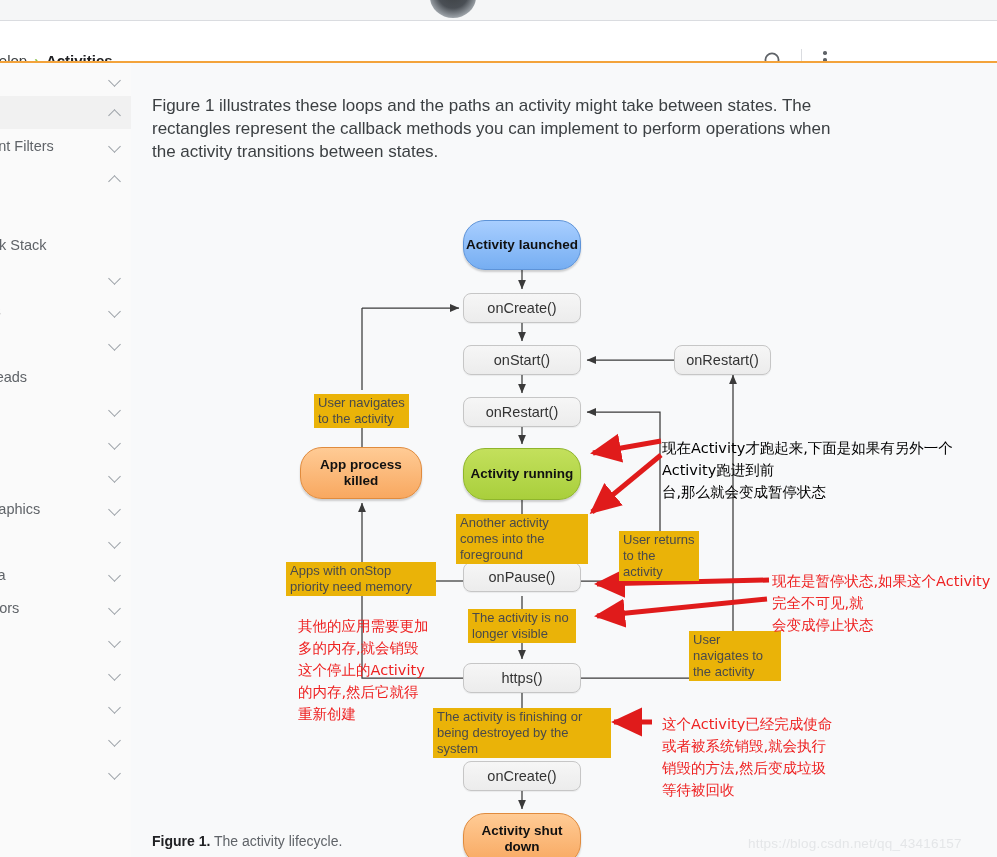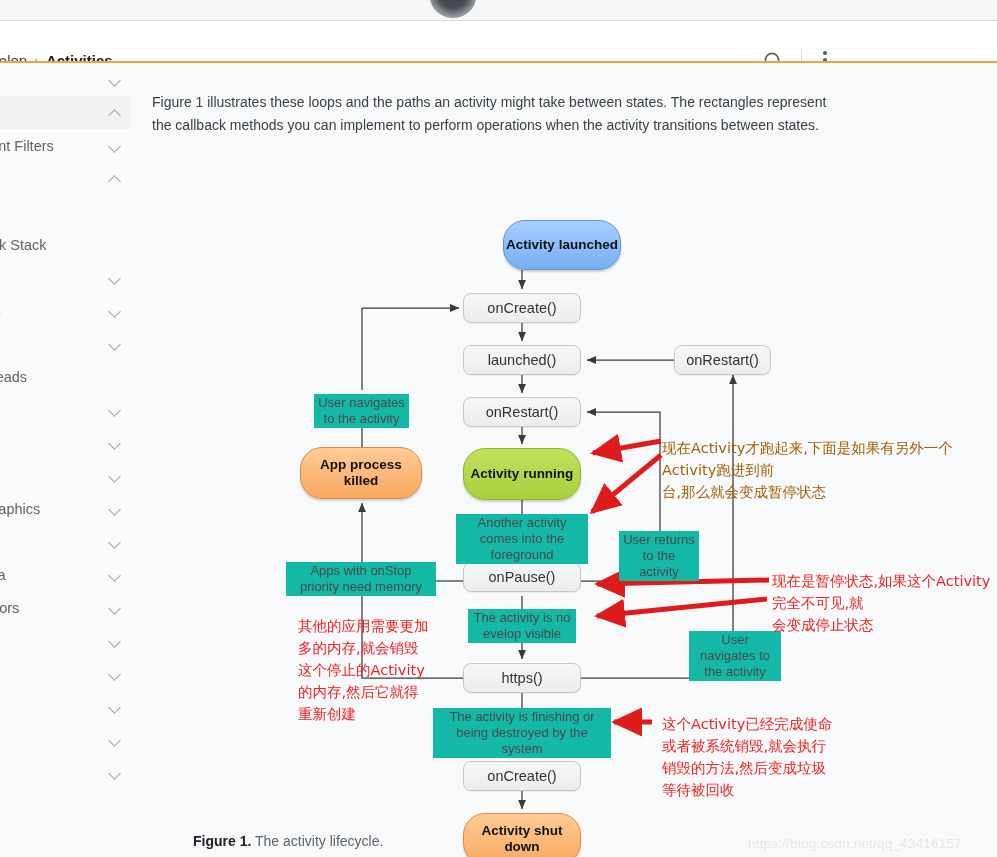--- a/index.html
+++ b/index.html
@@ -66,21 +66,21 @@
   }
   .chev.down{transform:rotate(45deg);}
   .chev.up{transform:rotate(-135deg);top:15px;}
   
   #main{
     position:absolute;left:131px;top:63px;width:866px;height:794px;
     background:#f8f9fa;overflow:hidden;
   }
   #intro{
     position:absolute;left:21px;top:14px;width:690px;
-    font-size:14px;line-height:23px;color:#3c4043;
+    font-size:17px;line-height:23px;color:#3c4043;
   }
   #figure-stage{position:absolute;left:0;top:0;width:866px;height:794px;}
   
   .node{
     position:absolute;box-sizing:border-box;
     display:flex;align-items:center;justify-content:center;
     text-align:center;
   }
   .cb{
     background:linear-gradient(#f6f6f6,#ececec);
@@ -90,30 +90,30 @@
   }
   .pill{
     border-radius:22px;font-size:13.5px;font-weight:bold;color:#111;
     line-height:16px;
     box-shadow:0 2px 2px rgba(0,0,0,.18);
   }
   .pill.blue{background:linear-gradient(#a8ceff,#76aef2);border:1px solid #5d93d8;}
   .pill.green{background:linear-gradient(#c3e05c,#a9cf3c);border:1px solid #8fb52c;}
   .pill.orange{background:linear-gradient(#ffcb95,#f8a860);border:1px solid #e08b3d;}
   .elabel{
-    position:absolute;background:#14b8a6;
-    font-size:13px;line-height:16px;color:#4a4a4a;text-align:center;
+    position:absolute;background:#eab308;
+    font-size:13px;line-height:16px;color:#4a4a4a;
     padding:1px 4px;box-sizing:border-box;
   }
   .zh{
     position:absolute;color:#ee2222;font-size:14.5px;line-height:22px;
     white-space:pre-line;font-family:"DejaVu Sans","Liberation Sans",sans-serif;
   }
   #figure-caption{
-    position:absolute;left:21px;top:770px;font-size:14px;color:#5f6368;margin-left:41px;
+    position:absolute;left:21px;top:770px;font-size:14px;color:#5f6368;
   }
   #figure-caption b{color:#202124;}
   #watermark{
     position:absolute;left:617px;top:773px;font-size:13.5px;color:#e4e6e8;
     letter-spacing:.2px;
   }
   svg.wires{position:absolute;left:0;top:0;width:866px;height:794px;pointer-events:none;}
 </style>
 </head>
 <body>
@@ -261,43 +261,43 @@
 
       <g stroke="#e01b1b" stroke-width="5" fill="none">
         <line x1="530" y1="378" x2="462" y2="390" marker-end="url(#rh)"></line>
         <line x1="530" y1="392" x2="461" y2="449" marker-end="url(#rh)"></line>
         <line x1="638" y1="517" x2="466" y2="521" marker-end="url(#rh)"></line>
         <line x1="636" y1="536" x2="466" y2="553" marker-end="url(#rh)"></line>
         <line x1="521" y1="659" x2="483" y2="659" marker-end="url(#rh)"></line>
       </g>
     </svg>
     <div id="nodes-layer">
-        <div class="node pill blue" style="left: 332px; top: 157px; width: 118px; height: 50px; margin-left: 40px;">Activity launched</div>
+        <div class="node pill blue" style="left: 332px; top: 157px; width: 118px; height: 50px;">Activity launched</div>
         <div class="node cb" style="left: 332px; top: 230px; width: 118px; height: 30px;">onCreate()</div>
-        <div class="node cb" style="left: 332px; top: 282px; width: 118px; height: 30px;">launched()</div>
+        <div class="node cb" style="left: 332px; top: 282px; width: 118px; height: 30px;">onStart()</div>
         <div class="node cb" style="left: 332px; top: 334px; width: 118px; height: 30px;">onRestart()</div>
         <div class="node pill green" style="left: 332px; top: 385px; width: 118px; height: 52px;">Activity running</div>
         <div class="node cb" style="left: 332px; top: 499px; width: 118px; height: 30px;">onPause()</div>
         <div class="node cb" style="left: 332px; top: 600px; width: 118px; height: 30px;">https()</div>
         <div class="node cb" style="left: 332px; top: 698px; width: 118px; height: 30px;">onCreate()</div>
         <div class="node pill orange" style="left: 332px; top: 750px; width: 118px; height: 52px;">Activity shut down</div>
         <div class="node cb" style="left: 543px; top: 282px; width: 97px; height: 30px;">onRestart()</div>
         <div class="node pill orange" style="left: 169px; top: 384px; width: 122px; height: 52px;">App process killed</div>
       </div>
     <div id="edgelabels-layer">
         <div class="elabel" style="left: 183px; top: 331px; width: 95px;">User navigates to the activity</div>
         <div class="elabel" style="left: 325px; top: 451px; width: 132px;">Another activity comes into the foreground</div>
         <div class="elabel" style="left: 488px; top: 468px; width: 80px;">User returns to the activity</div>
         <div class="elabel" style="left: 155px; top: 499px; width: 150px;">Apps with onStop priority need memory</div>
-        <div class="elabel" style="left: 337px; top: 546px; width: 108px;">The activity is no evelop visible</div>
+        <div class="elabel" style="left: 337px; top: 546px; width: 108px;">The activity is no longer visible</div>
         <div class="elabel" style="left: 558px; top: 568px; width: 92px;">User navigates to the activity</div>
         <div class="elabel" style="left: 302px; top: 645px; width: 178px;">The activity is finishing or being destroyed by the system</div>
       </div>
     <div id="annotations-layer">
-        <div class="zh" style="left: 531px; top: 374px; color: #a16207;">现在Activity才跑起来,下面是如果有另外一个Activity跑进到前
+        <div class="zh" style="left: 531px; top: 374px; color: #000000;">现在Activity才跑起来,下面是如果有另外一个Activity跑进到前
 台,那么就会变成暂停状态</div>
         <div class="zh" style="left: 641px; top: 507px; color: rgb(238, 34, 34);">现在是暂停状态,如果这个Activity完全不可见,就
 会变成停止状态</div>
         <div class="zh" style="left: 167px; top: 552px; color: rgb(238, 34, 34);">其他的应用需要更加
 多的内存,就会销毁
 这个停止的Activity
 的内存,然后它就得
 重新创建</div>
         <div class="zh" style="left: 531px; top: 650px; color: rgb(238, 34, 34);">这个Activity已经完成使命
 或者被系统销毁,就会执行

